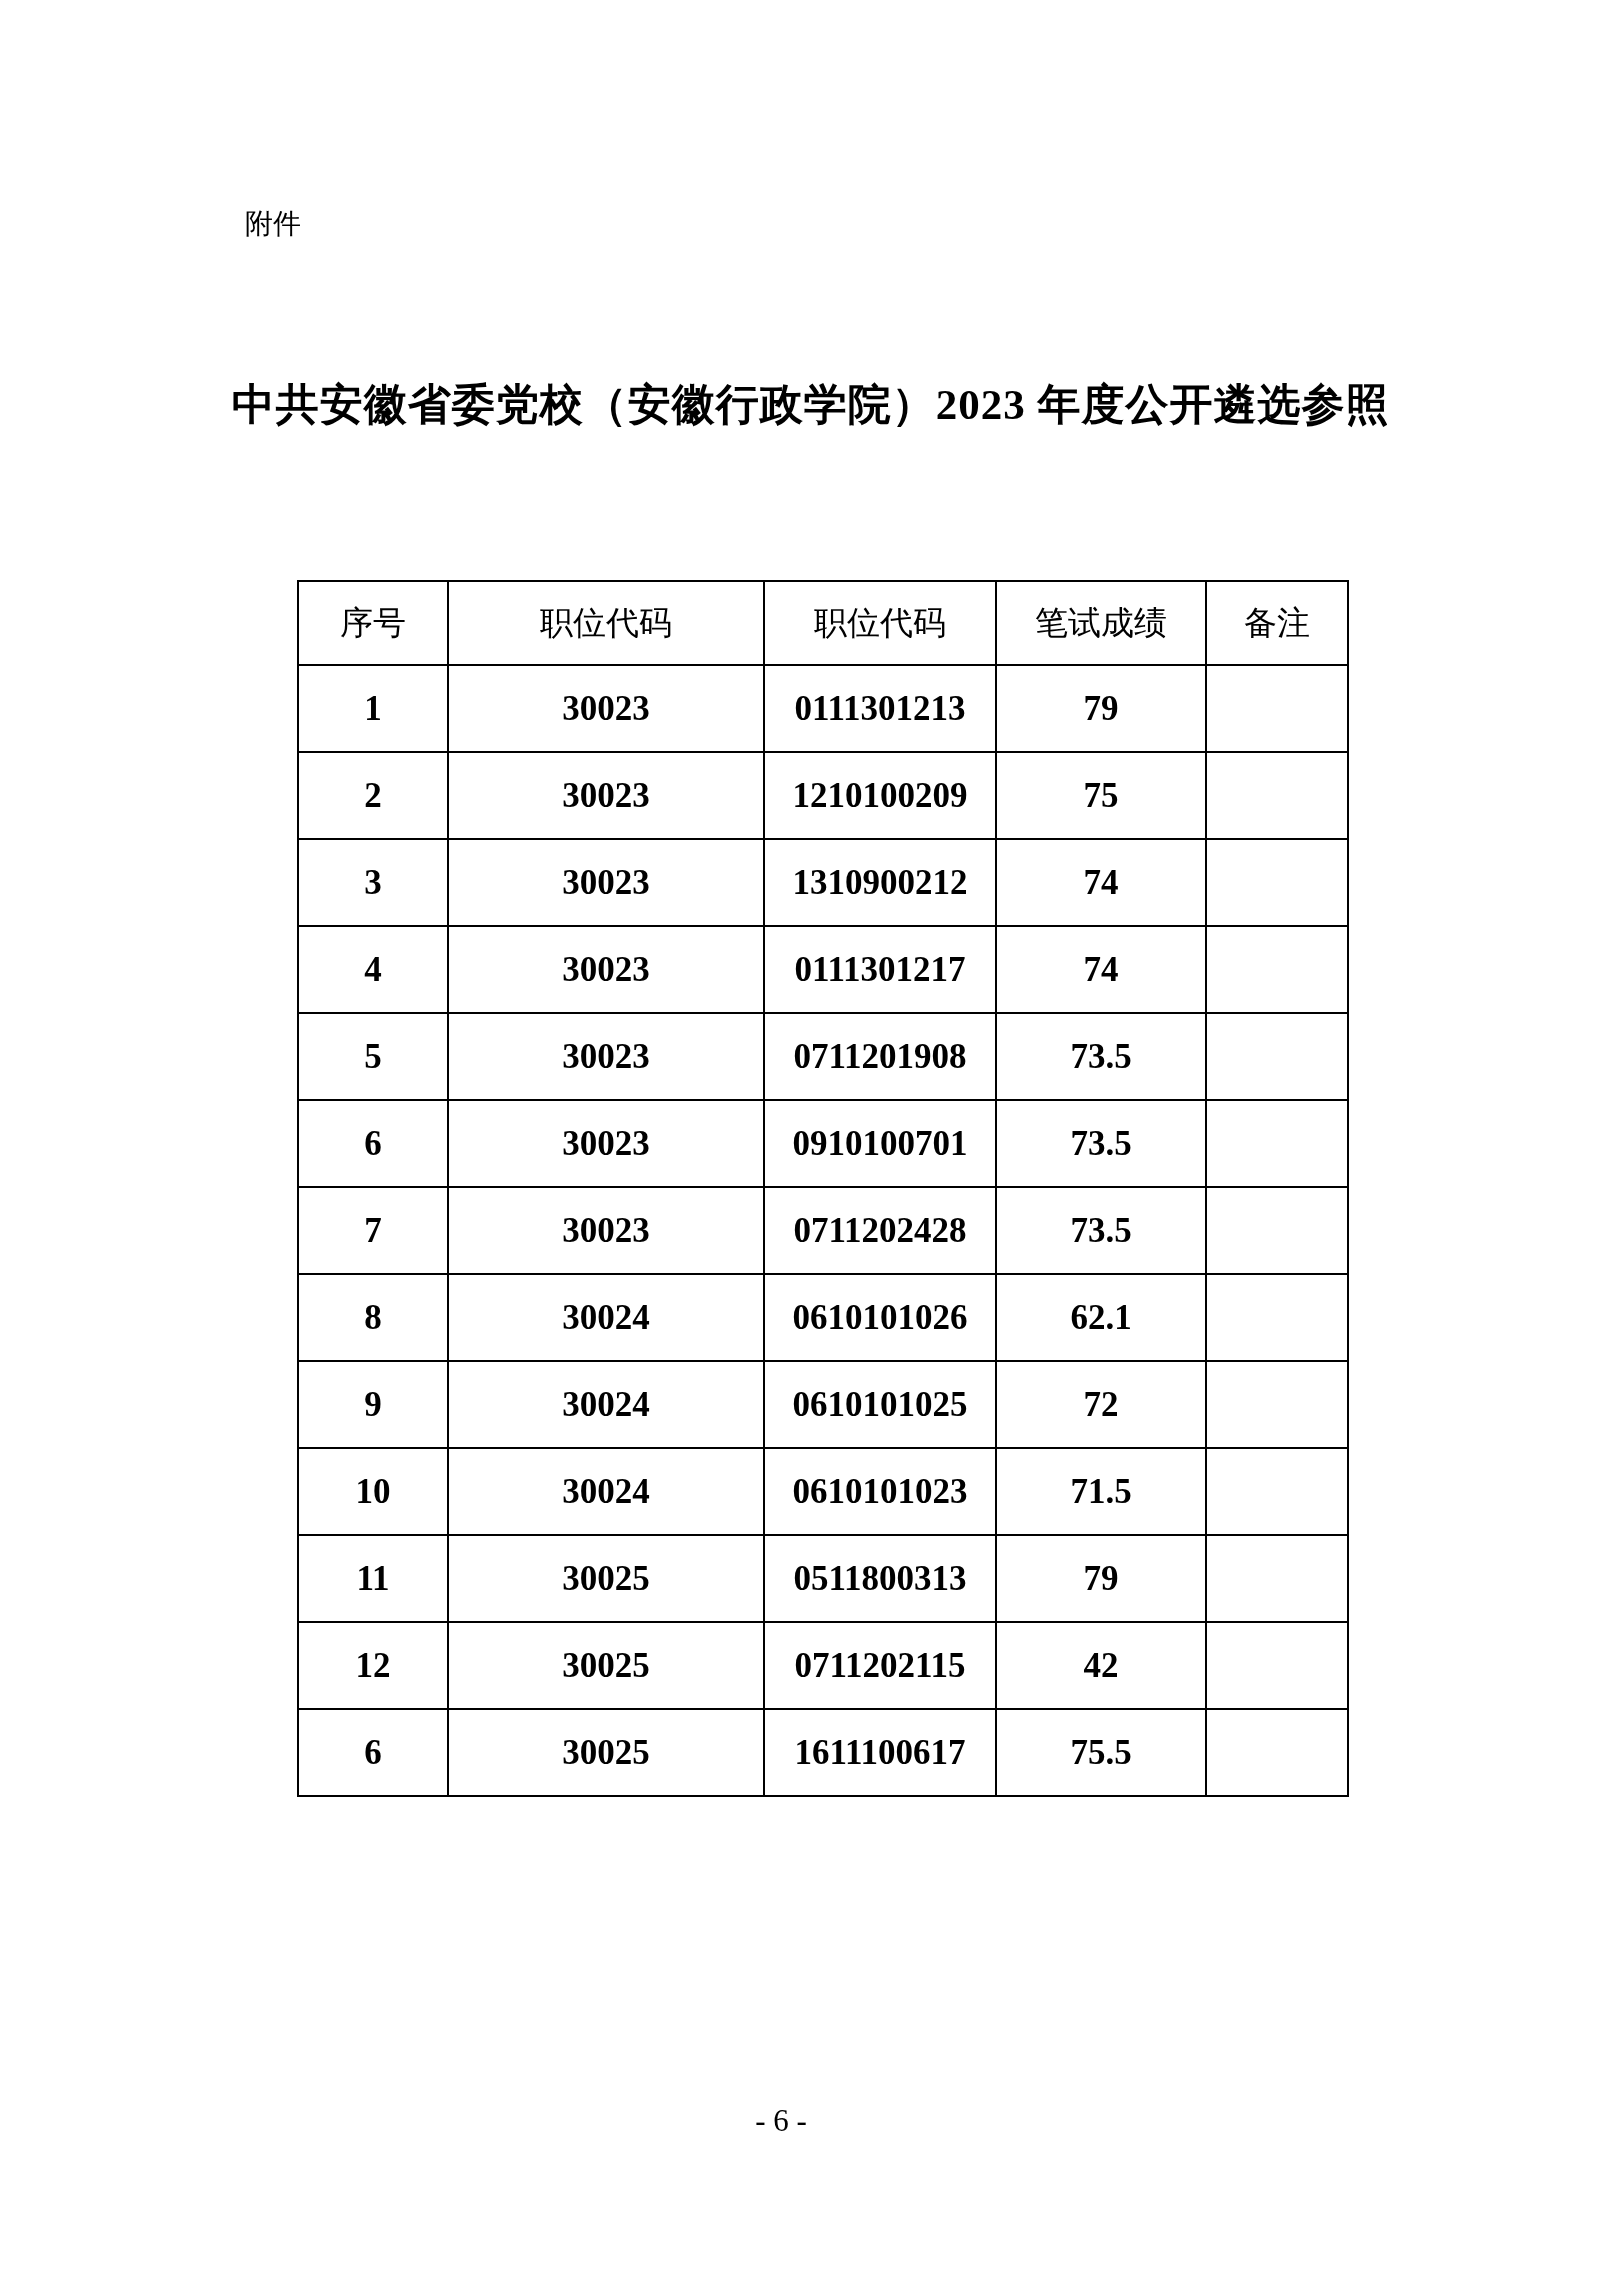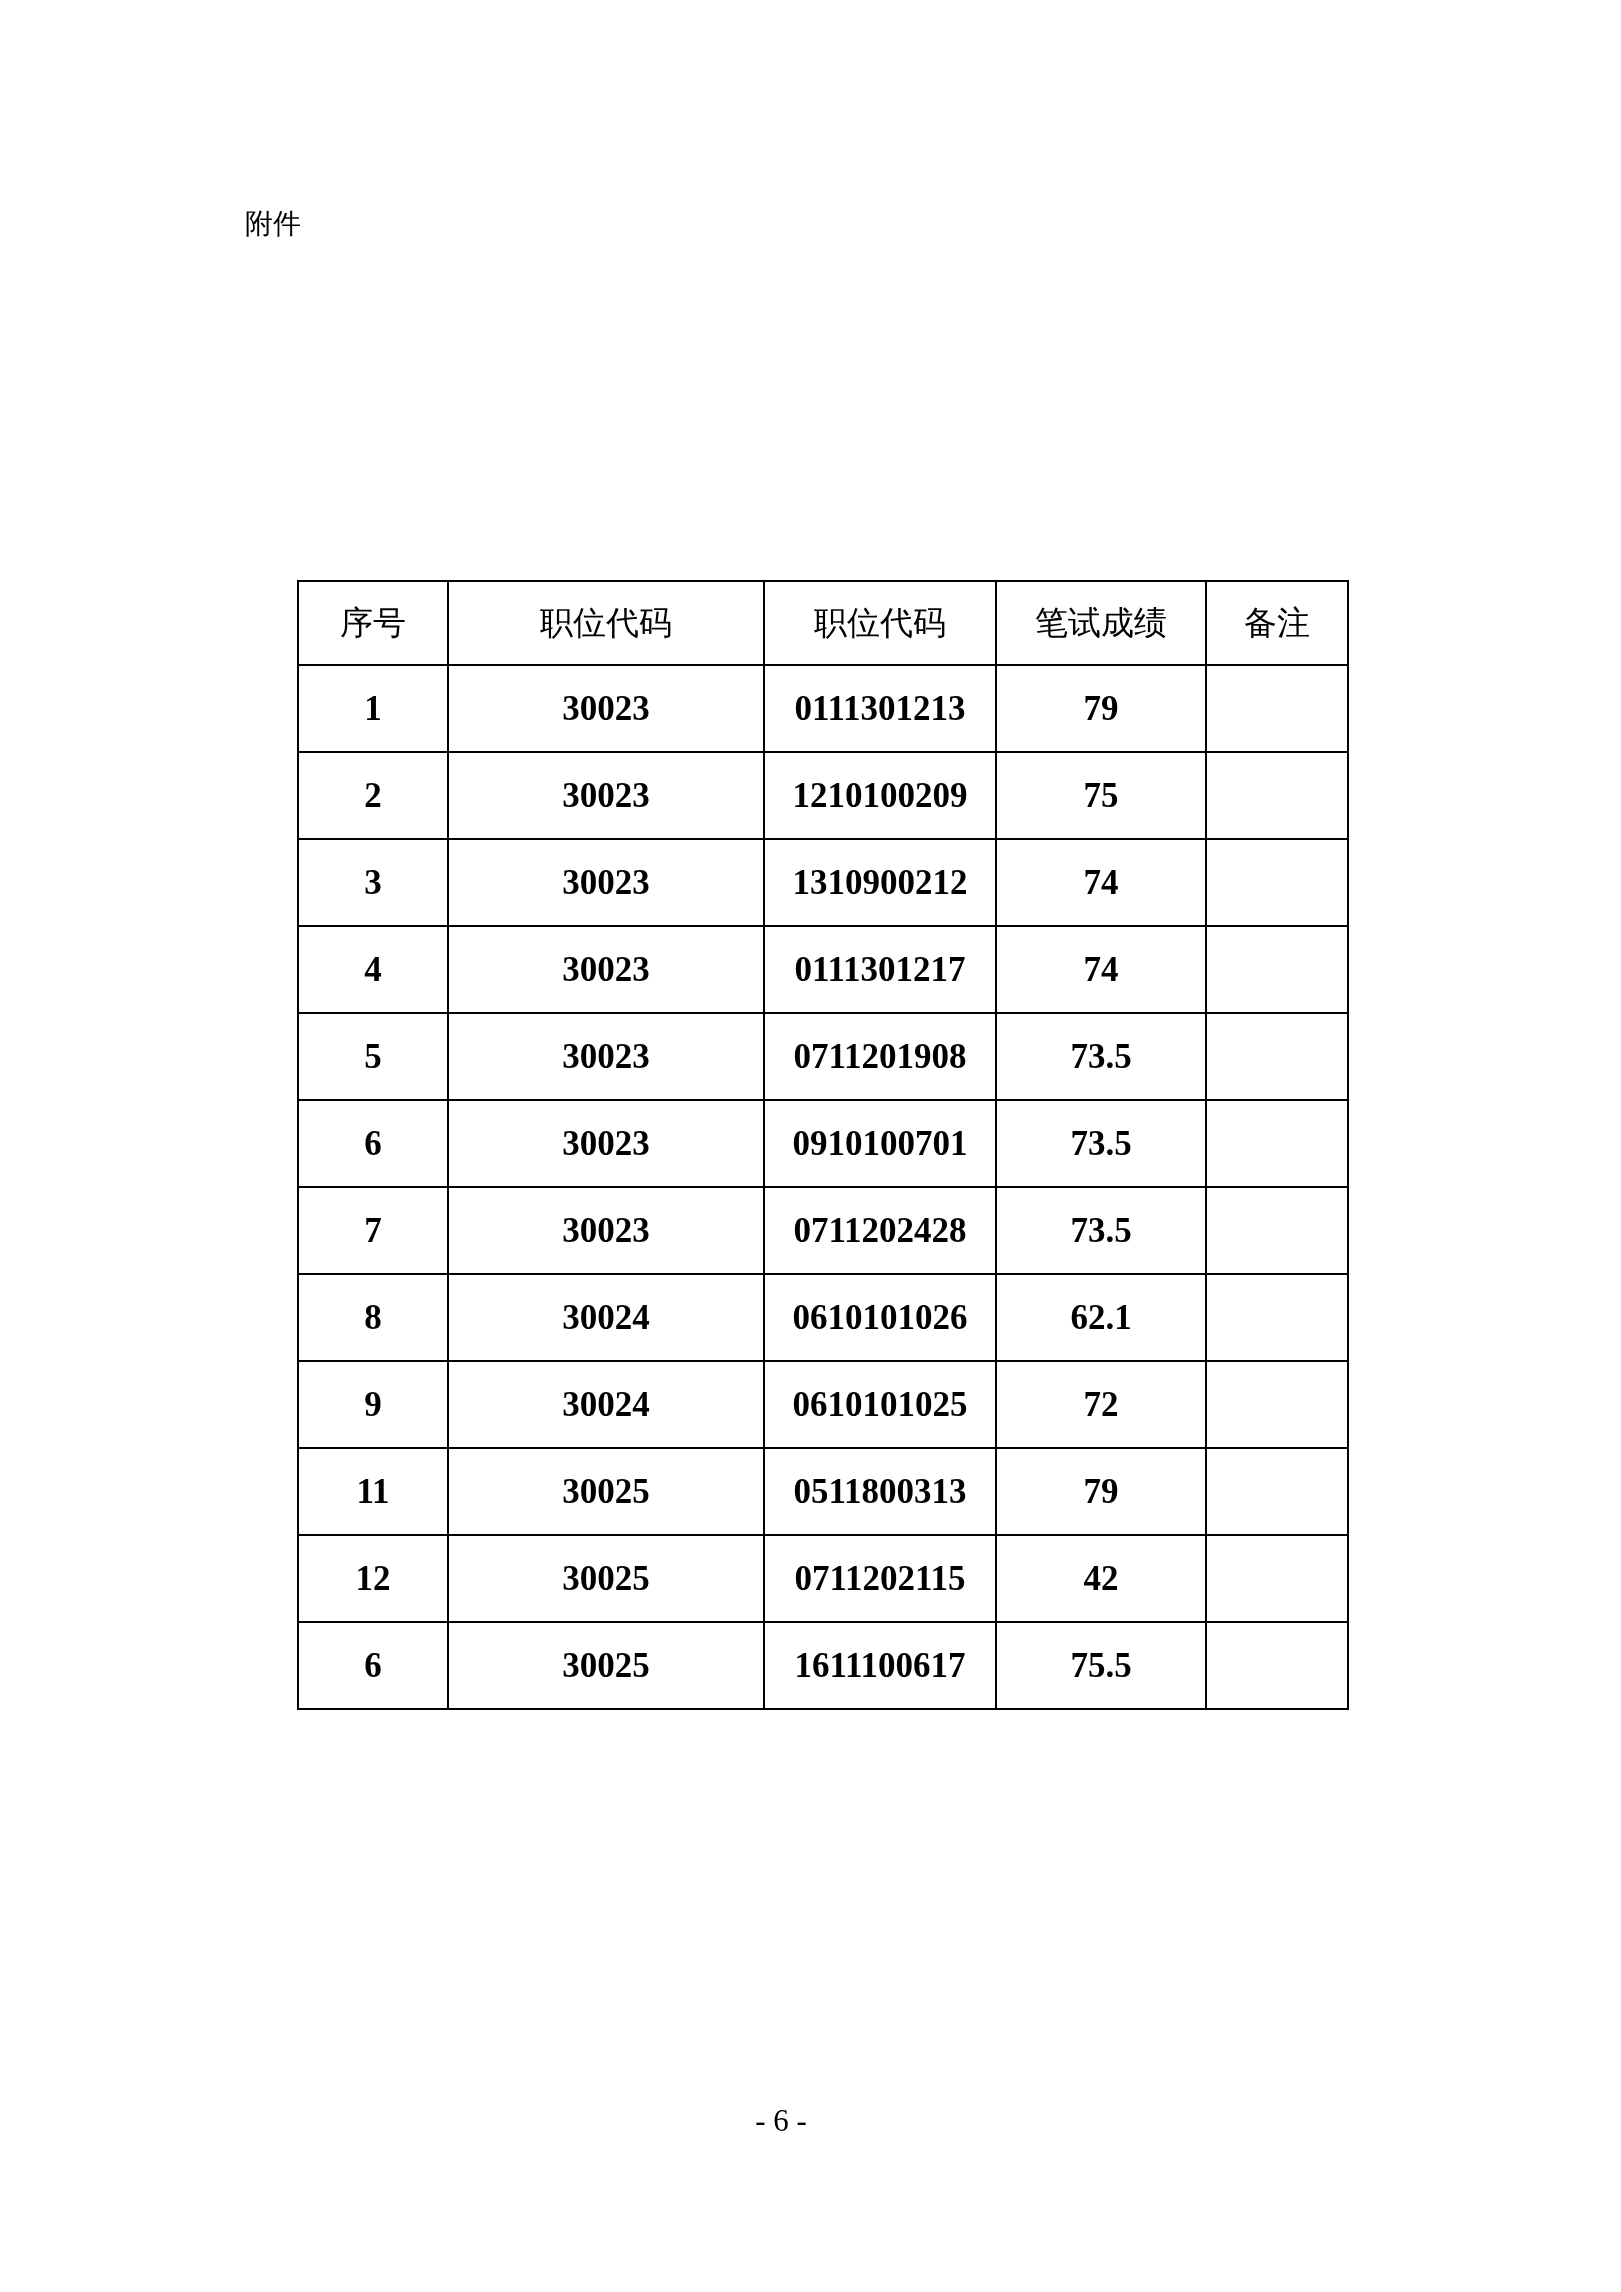--- a/index.html
+++ b/index.html
@@ -77,20 +77,21 @@
   }
 </style>
 </head>
 <body>
 
 <div class="page">
 
   <div class="attachment-label">附件</div>
 
   <div class="doc-title">
+    <div>中共安徽省委党校（安徽行政学院）2023 年度公开遴选参照</div>
   </div>
 
   <table class="results">
     <colgroup>
       <col style="width:150px">
       <col style="width:316px">
       <col style="width:232px">
       <col style="width:210px">
       <col style="width:142px">
     </colgroup>
@@ -161,20 +162,27 @@
           <td></td>
         </tr>
         <tr>
           <td>9</td>
           <td>30024</td>
           <td>0610101025</td>
           <td>72</td>
           <td></td>
         </tr>
         <tr>
+          <td>10</td>
+          <td>30024</td>
+          <td>0610101023</td>
+          <td>71.5</td>
+          <td></td>
+        </tr>
+        <tr>
           <td>11</td>
           <td>30025</td>
           <td>0511800313</td>
           <td>79</td>
           <td></td>
         </tr>
         <tr>
           <td>12</td>
           <td>30025</td>
           <td>0711202115</td>

